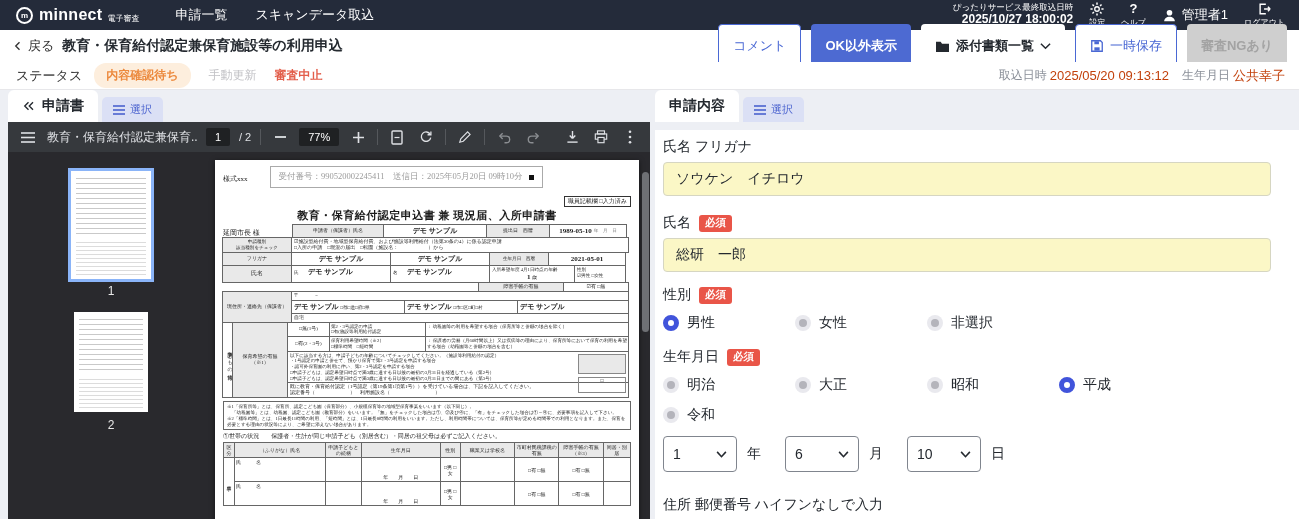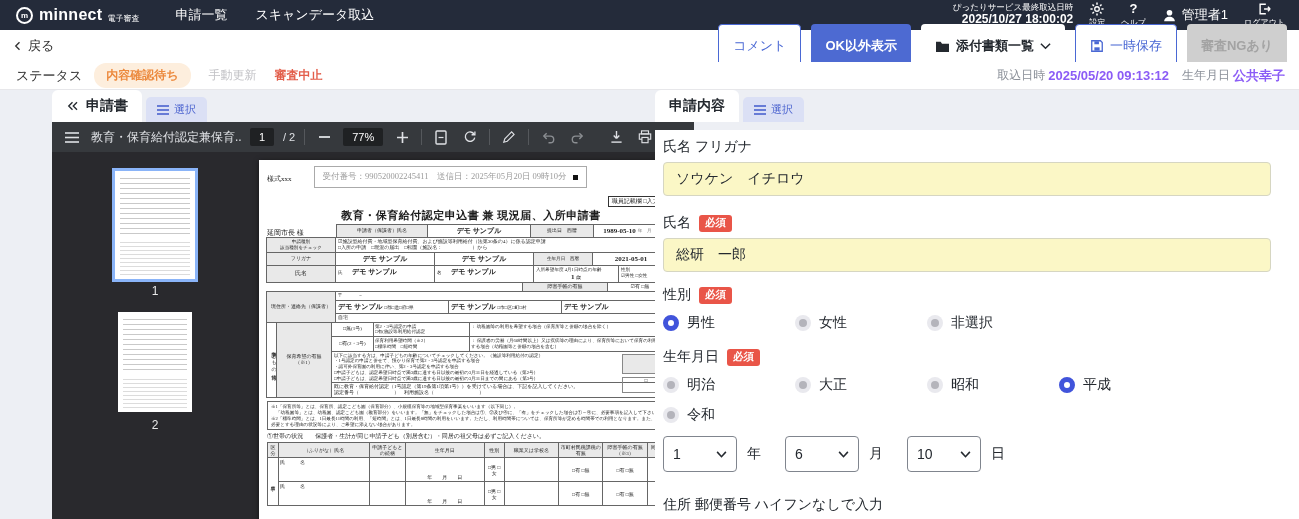--- a/index.html
+++ b/index.html
@@ -42,32 +42,32 @@
   
   .statusbar { position:absolute; left:0; top:62px; width:1299px; height:28px; background:#fff;
     border-bottom:1px solid #e7e7ea; display:flex; align-items:center; }
   .st-label { font-size:13px; color:#333; margin-left:16px; }
   .st-badge { background:#fdeedd; color:#ec8a3e; font-size:12px; font-weight:bold;
     border-radius:12px; padding:4px 12px; margin-left:12px; }
   .st-manual { font-size:12px; color:#c2c2c6; margin-left:18px; cursor:pointer; }
   .st-abort { font-size:12px; color:#e35e4b; font-weight:bold; margin-left:18px; cursor:pointer; }
   .st-right { margin-left:auto; margin-right:14px; display:flex; align-items:center; gap:3px; }
   .st-klabel { font-size:12px; color:#8a8f98; }
-  .st-kval { font-size:13px; color:#8b5cf6; font-weight:bold; margin-right:10px; }
+  .st-kval { font-size:13px; color:#c2410c; font-weight:normal; margin-right:10px; }
 
   
   .content { position:absolute; left:0; top:90px; width:1299px; height:429px; background:#edeff4; }
   .tabs-row { position:absolute; top:0; height:32px; display:flex; align-items:flex-end; gap:4px; }
   .tab-main { background:#fff; border-radius:6px 6px 0 0; height:32px; display:flex; align-items:center;
     gap:7px; padding:0 14px; font-weight:bold; font-size:14px; color:#24292f; cursor:pointer; }
   .tab-sel { background:#dbe0f5; border-radius:5px 5px 0 0; height:25px; display:flex; align-items:center;
     gap:5px; padding:0 11px; color:#4a62cf; font-size:11px; cursor:pointer; }
 
   
-  .left-panel { position:absolute; left:8px; top:0; width:642px; height:429px;margin-left:44px; }
+  .left-panel { position:absolute; left:8px; top:0; width:642px; height:429px; }
   .viewer { position:absolute; left:0; top:32px; width:642px; height:397px; background:#29292d; overflow:hidden; }
   .pdf-toolbar { position:absolute; left:0; top:0; width:642px; height:30px; background:#36393d;
     display:flex; align-items:center; color:#dfe1e5; padding:0 10px; gap:9px; }
   .pt-title { font-size:12px; white-space:nowrap; max-width:150px; overflow:hidden; }
   .pt-box { background:#1f2123; border-radius:2px; color:#fff; font-size:11px; height:18px;
     display:flex; align-items:center; justify-content:center; cursor:text; }
   .pt-page { width:24px; }
   .pt-zoom { width:40px; }
   .pt-slash { font-size:11px; color:#dfe1e5; }
   .pt-sep { width:1px; height:16px; background:#55585c; }
@@ -203,20 +203,21 @@
 
 <div class="actionbar">
   <div class="back-link">
     <span>
       <svg width="12" height="12" viewBox="0 0 16 16">
           <path d="M10 3 5 8l5 5" fill="none" stroke="#333" stroke-width="1.8"></path>
         </svg>
     </span>
     <span>戻る</span>
   </div>
+  <div class="ab-title">教育・保育給付認定兼保育施設等の利用申込</div>
   <div class="ab-actions">
     <button class="btn btn-outline">コメント</button>
     <button class="btn btn-primary">OK以外表示</button>
     <button class="btn btn-plain">
       <span>
         <svg width="15" height="13" viewBox="0 0 16 14">
             <path d="M1 2h5l1.5 2H15v9H1z" fill="#24292f"></path>
           </svg>
       </span>
       <span>添付書類一覧</span>

